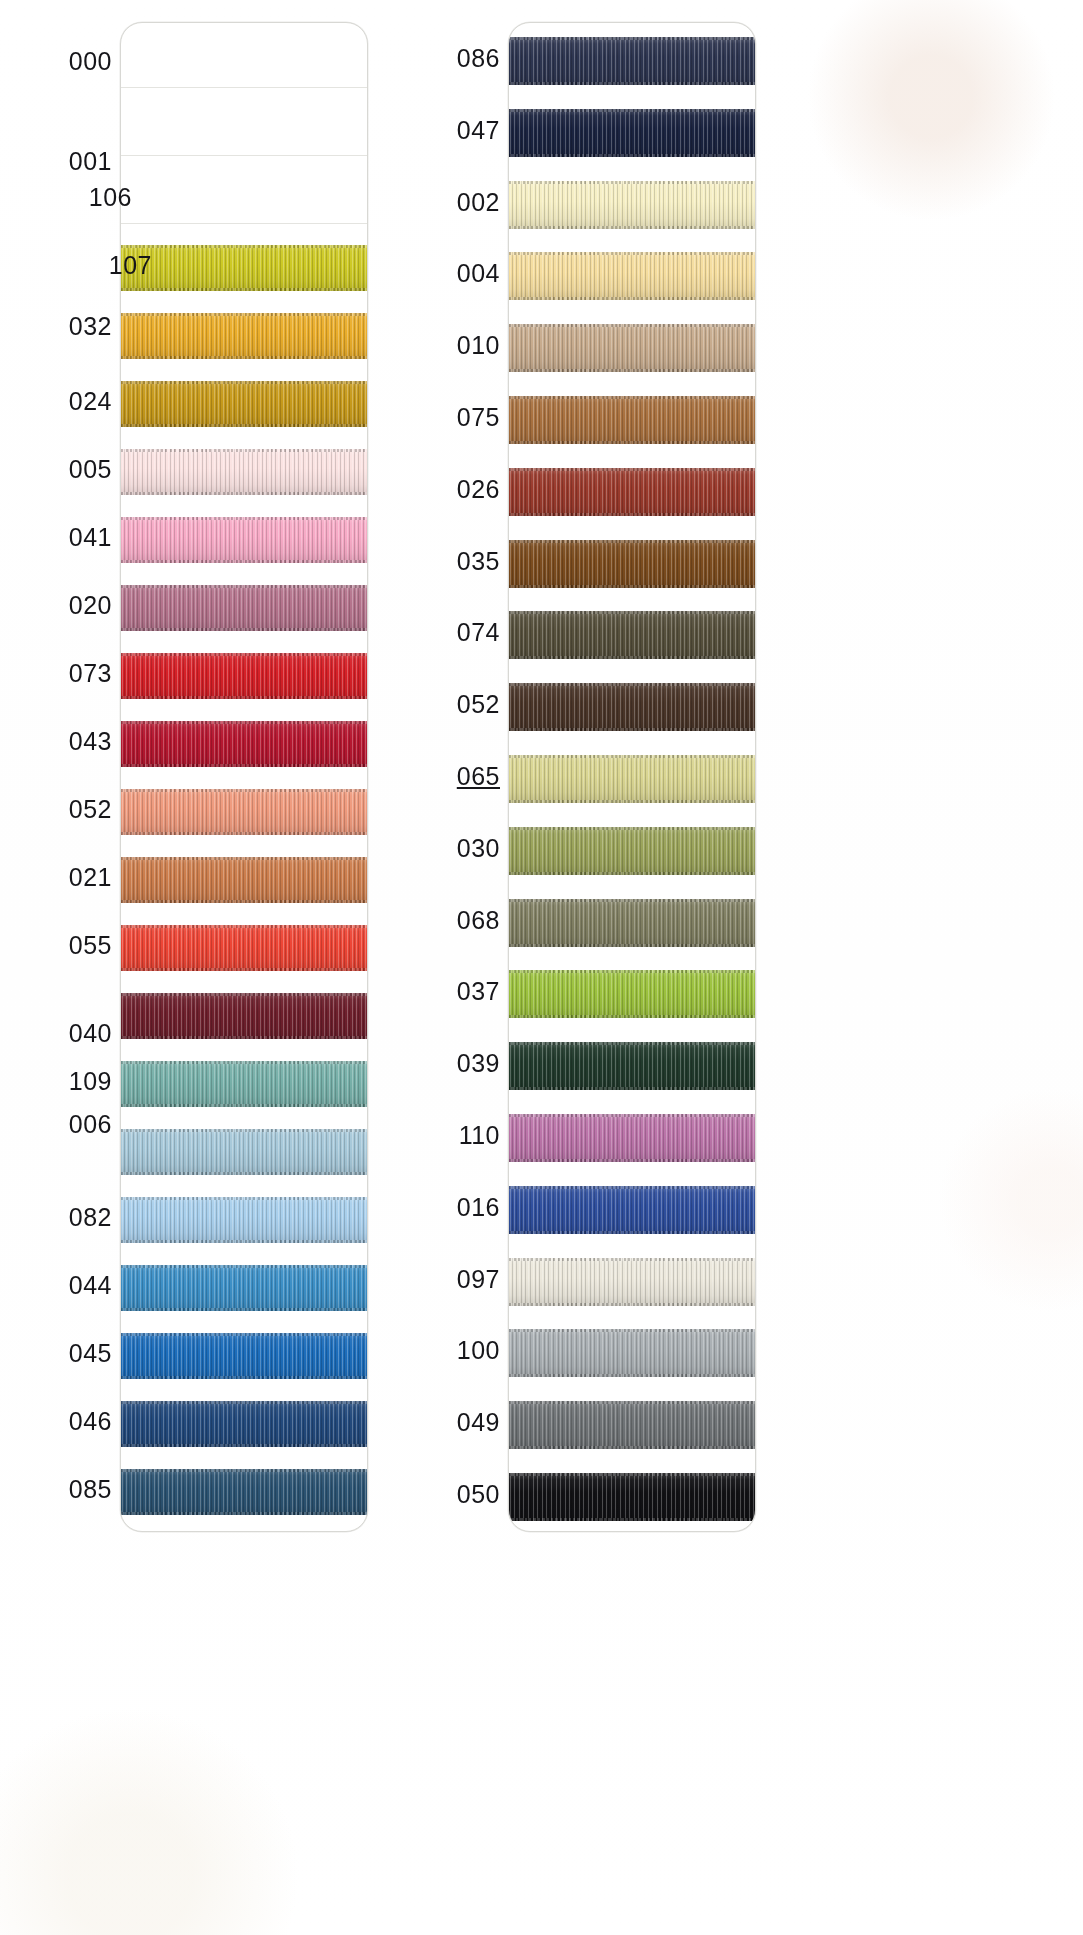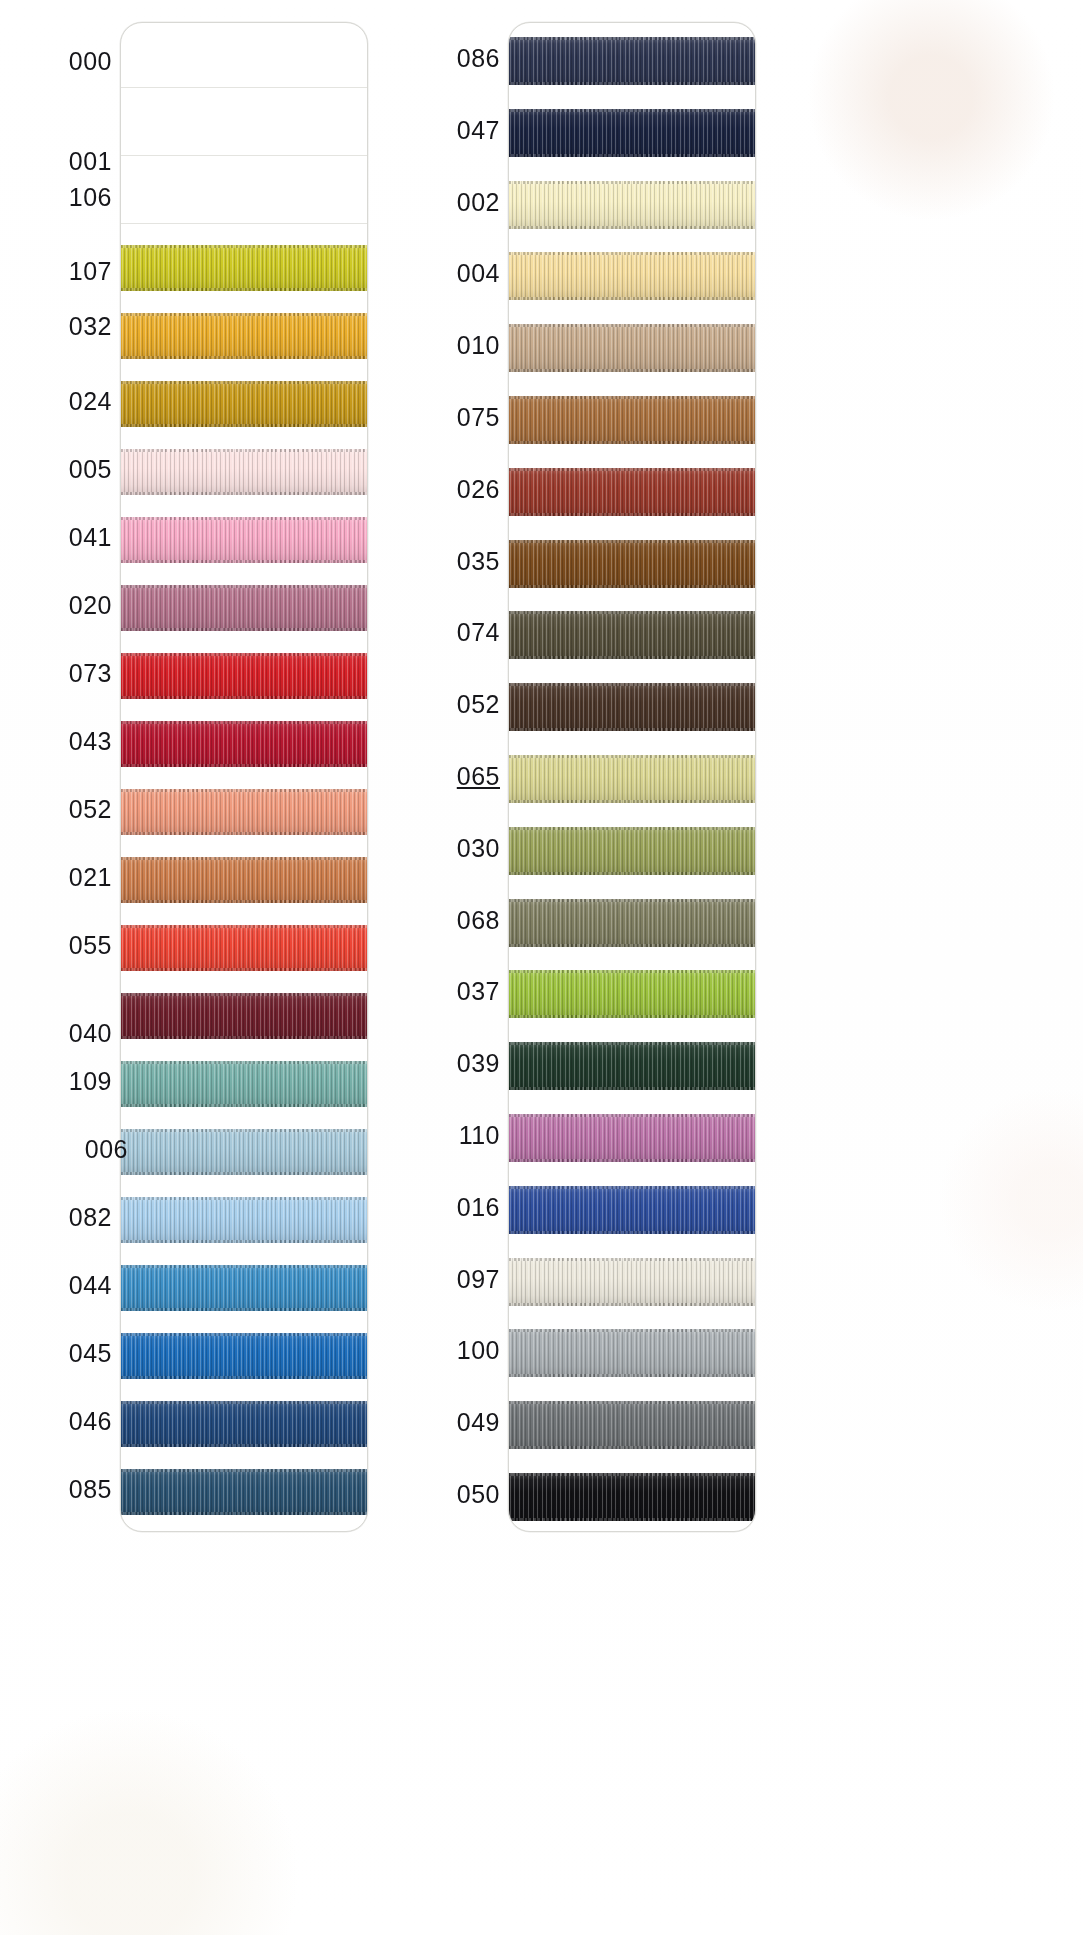--- a/index.html
+++ b/index.html
@@ -219,35 +219,35 @@
         </div>
         <div class="swatch" title="085" style="top: 1446px; height: 46px; background: rgb(43, 83, 114);">
           <div class="weave"></div>
           <div class="shade"></div>
           <div class="edge-top"></div>
           <div class="edge-bot"></div>
         </div>
       </div>
   <div class="code" style="top: 49px;">000</div>
       <div class="code" style="top: 117px; margin-top: 32px;">001</div>
-      <div class="code" style="top: 185px;">106</div>
-      <div class="code" style="top: 259px;">107</div>
+      <div class="code" style="top: 185px; padding-left: 20px;">106</div>
+      <div class="code" style="top: 253px; margin-left: 40px;">107</div>
       <div class="code" style="top: 314px;">032</div>
       <div class="code" style="top: 389px;">024</div>
       <div class="code" style="top: 457px;">005</div>
       <div class="code" style="top: 525px;">041</div>
       <div class="code" style="top: 593px;">020</div>
       <div class="code" style="top: 661px;">073</div>
       <div class="code" style="top: 729px;">043</div>
       <div class="code" style="top: 797px;">052</div>
       <div class="code" style="top: 865px;">021</div>
       <div class="code" style="top: 933px;">055</div>
       <div class="code" style="top: 1001px; margin-top: 20px;">040</div>
       <div class="code" style="top: 1069px;">109</div>
-      <div class="code" style="top: 1137px; margin-left: 16px;">006</div>
+      <div class="code" style="top: 1112px;">006</div>
       <div class="code" style="top: 1205px;">082</div>
       <div class="code" style="top: 1273px;">044</div>
       <div class="code" style="top: 1341px;">045</div>
       <div class="code" style="top: 1409px;">046</div>
       <div class="code" style="top: 1477px;">085</div>
     </div>
   <div class="column" id="col-right">
     <div class="card">
         <div class="swatch" title="086" style="top: 14px; height: 48px; background: rgb(45, 53, 80);">
           <div class="weave"></div>

